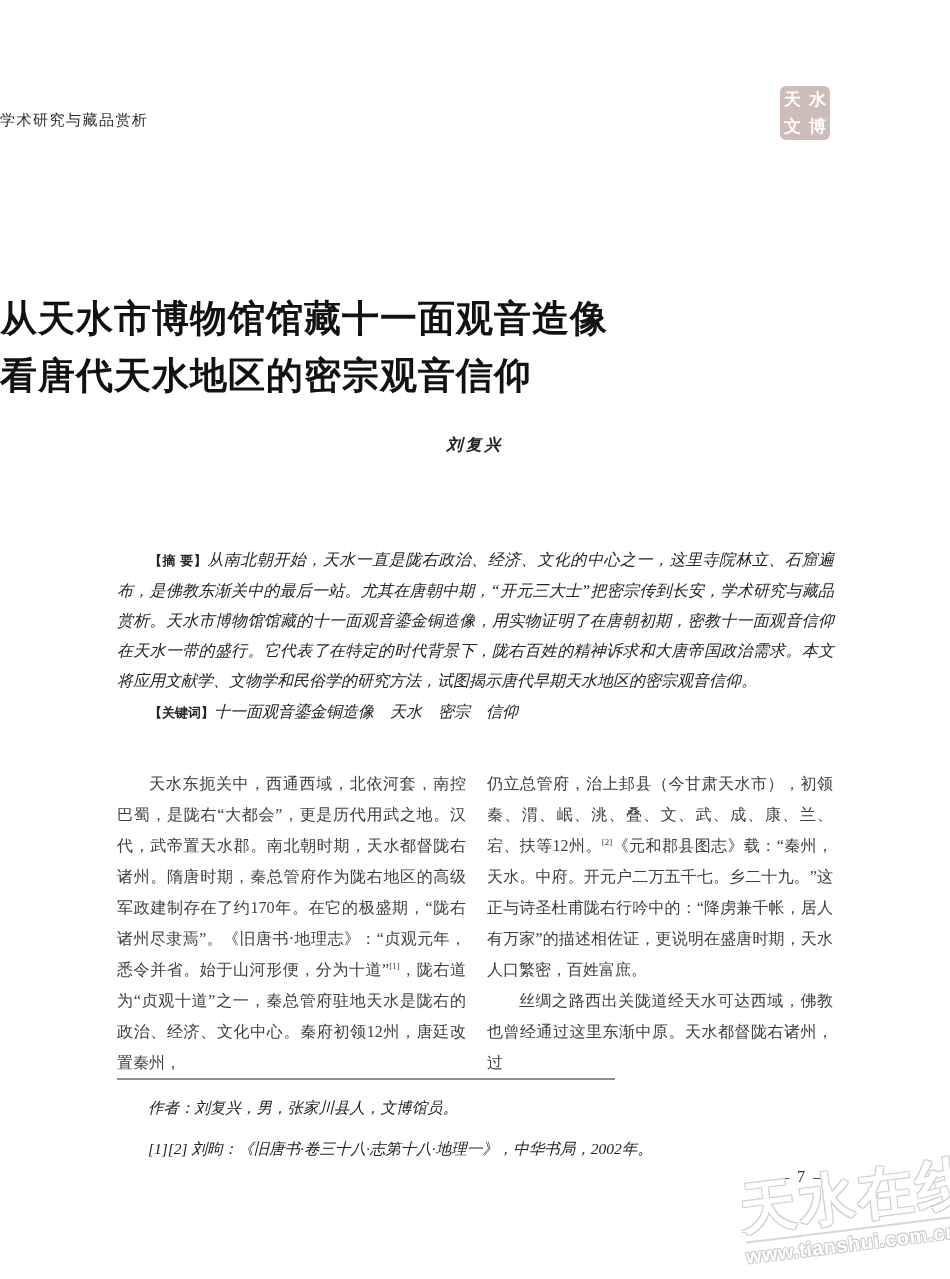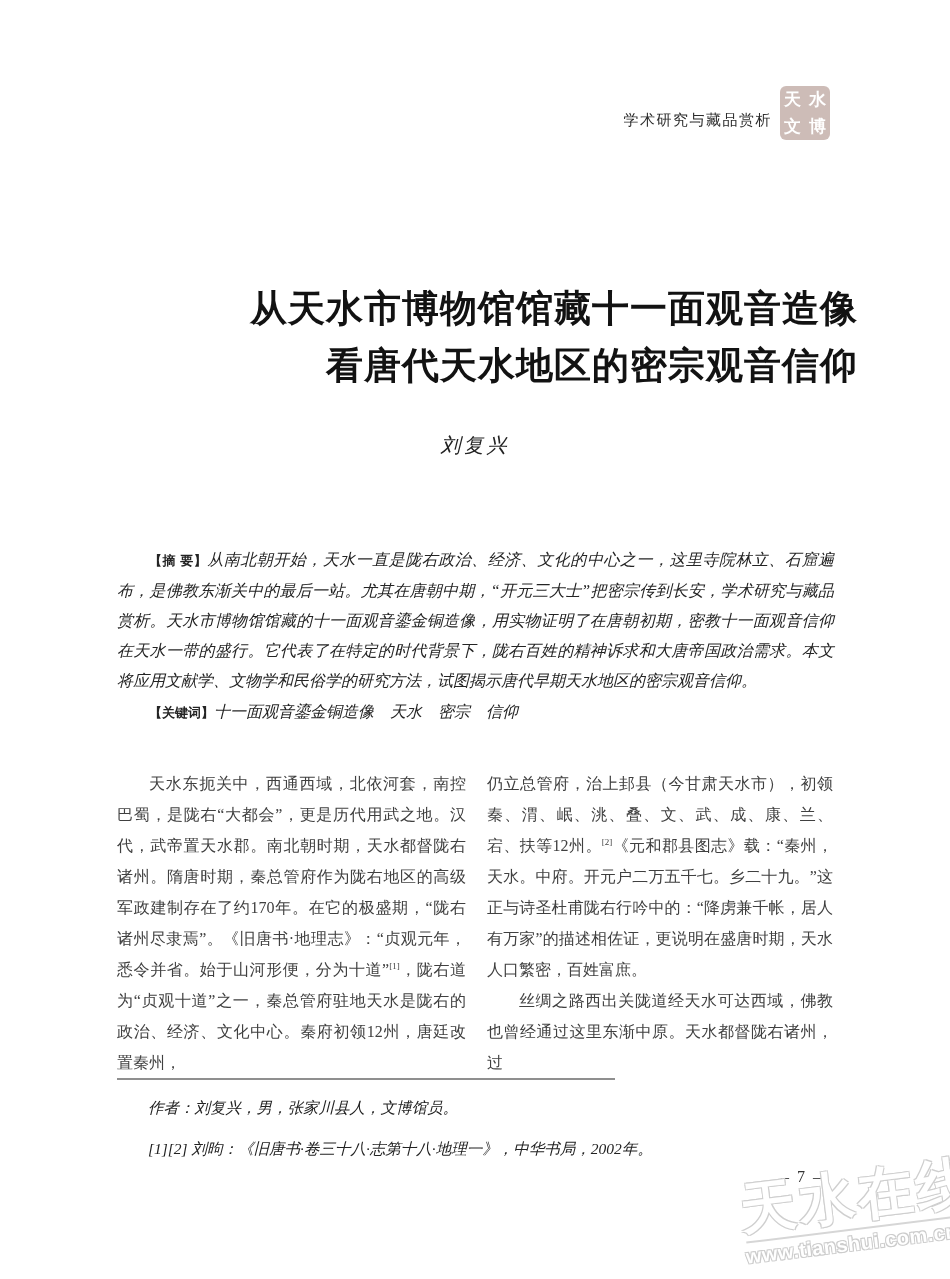--- a/index.html
+++ b/index.html
@@ -13,21 +13,21 @@
     font-family: "Liberation Serif", "DejaVu Serif", serif;
     color: #262626;
   }
 
   
   .header-label {
     position: absolute;
     top: 111px;
     left: 0;
     width: 772px;
-    text-align: right;
+    text-align: left;
     font-family: Liberation Serif, serif;
     font-size: 15px;
     letter-spacing: 1.5px;
     color: #2b2b2b;
   }
   .seal {
     position: absolute;
     left: 780px;
     top: 86px;
     width: 50px;
@@ -45,42 +45,42 @@
     color: #ffffff;
     font-family: "Liberation Sans", "DejaVu Sans", sans-serif;
     font-size: 17px;
     font-weight: bold;
     line-height: 1;
   }
 
   
   .title {
     position: absolute;
-    top: 280px;
+    top: 290px;
     left: 0;
     width: 858px;
-    text-align: right;
+    text-align: left;
     font-size: 37px;
     font-weight: bold;
     line-height: 57px;
     color: #121212;
     letter-spacing: 1px;
   }
 
   
   .byline {
     position: absolute;
     top: 431px;
     left: 0;
     width: 950px;
     text-align: center;
     font-style: italic;
     color: #222222;
   }
-  .byline .author { font-size: 20px; line-height: 28px; letter-spacing: 3px; }
+  .byline .author { font-size: 16px; line-height: 28px; letter-spacing: 3px; font-weight: bold; }
   .byline .affiliation { font-size: 17px; line-height: 29px; letter-spacing: 2px; }
 
   
   .abstract-block {
     position: absolute;
     left: 117px;
     top: 545px;
     width: 717px;
     font-size: 16px;
     line-height: 30px;

